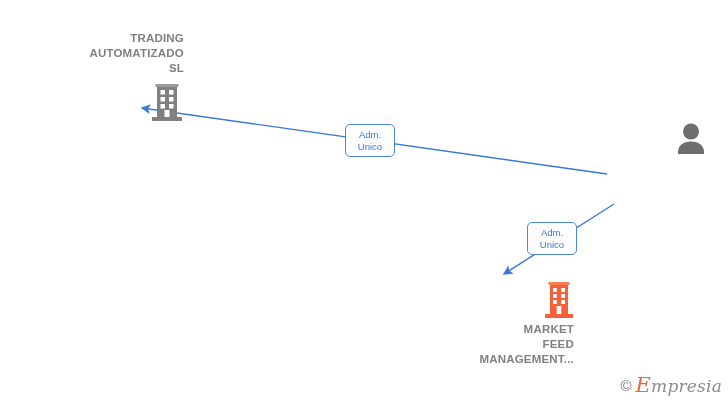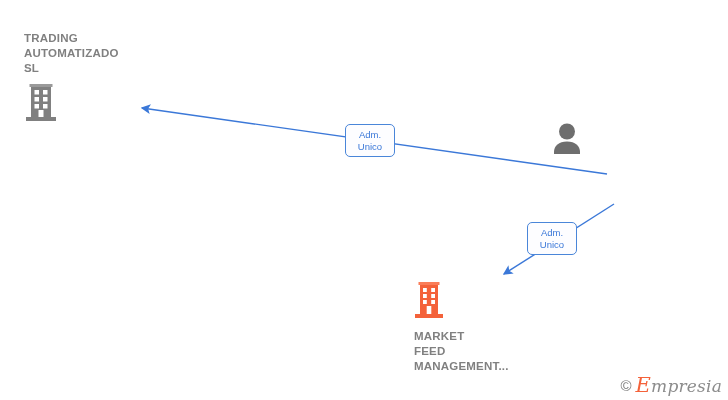--- a/index.html
+++ b/index.html
@@ -23,21 +23,21 @@
     top: 0;
     width: 728px;
     height: 400px;
   }
 
   
   .node {
     position: absolute;
     width: 160px;
     margin-left: -80px;
-    text-align: left;
+    text-align: right;
     line-height: 15px;
   }
   .node-label {
     font-size: 11.5px;
     color: #808080;
     letter-spacing: .2px;
     white-space: pre-line;
   }
   .node-label.company {
     font-weight: bold;
@@ -49,21 +49,21 @@
   .icon-wrap svg { display: inline-block; }
 
   
   #node-trading        { left: 104px; top: 31px;  }
   #node-trading .icon-wrap { margin-top: 6px; }
 
   #node-person         { left: 629px; top: 117px; }
   #node-person .icon-wrap { margin-top: 5px; }
 
   #node-market         { left: 494px; top: 281px; }
-  #node-market .node-label { margin-top: 10px; }
+  #node-market .node-label { margin-top: 3px; }
 
   
   .edge-label {
     position: absolute;
     box-sizing: border-box;
     background: #fdfdff;
     border: 1px solid #4a86d9;
     border-radius: 5px;
     color: #3b78d8;
     font-size: 9.5px;

